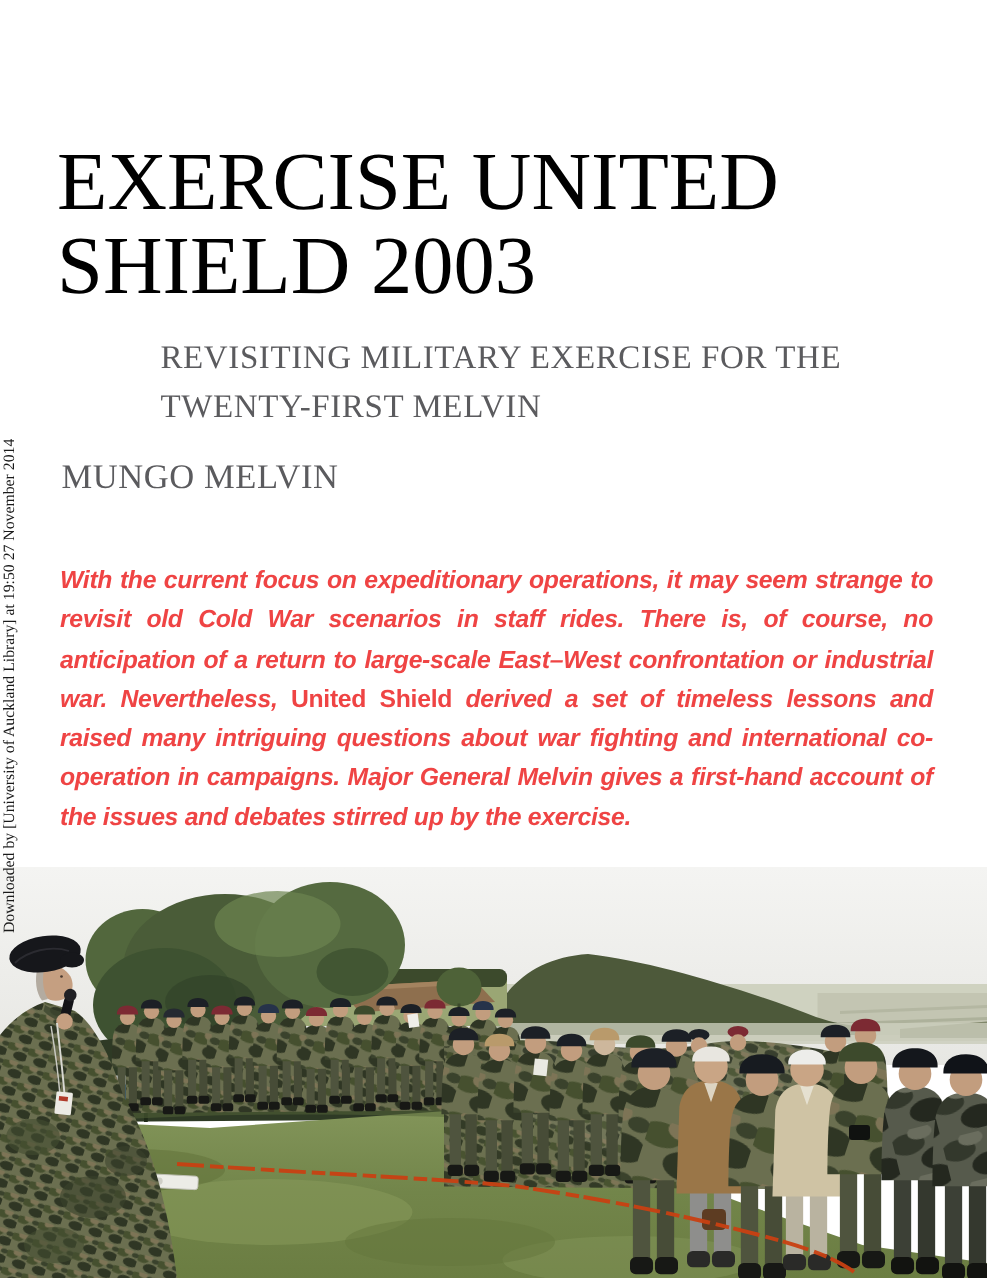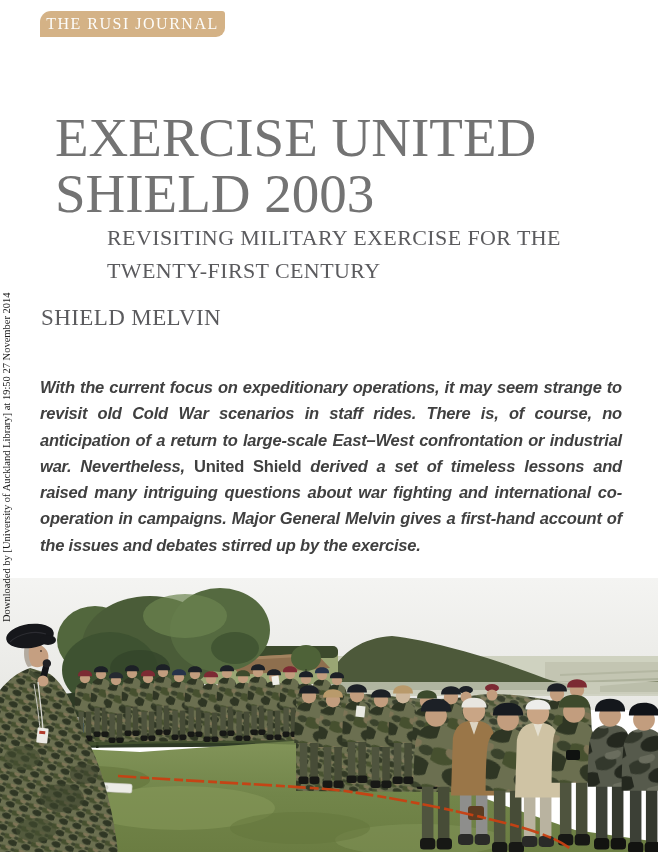--- a/index.html
+++ b/index.html
@@ -10,71 +10,68 @@
   .badge{
     position:absolute;left:40px;top:11px;width:185px;height:26px;
     background:#d4b286;border-radius:11px 3px 9px 0;
     display:flex;align-items:center;justify-content:center;
   }
   .badge span{
     color:#fdfdfb;font-size:16px;letter-spacing:1.5px;font-weight:400;
     font-family:"Liberation Serif",serif;
   }
   .title{
-    position:absolute;left:38px;top:93px;margin:17px;
-    font-size:55px;line-height:56px;font-weight:400;color:#737373;
+    position:absolute;left:38px;top:93px;margin:0;
+    font-size:55px;line-height:56px;font-weight:400;color:#000000;
     letter-spacing:0px;
   }
   .title span{display:block;}
   .subtitle{
     position:absolute;left:107px;top:221px;margin:0;
     font-size:22px;line-height:33px;font-weight:400;color:#5b5b5e;
     letter-spacing:0.4px;
   }
   .subtitle span{display:block;}
   .author{
     position:absolute;left:41px;top:305px;
     font-size:23px;color:#5b5b5e;letter-spacing:0.4px;
   }
   .abstract{
     position:absolute;left:40px;top:374px;width:582px;margin:0;
     font-family:"Liberation Sans",sans-serif;
     font-size:16.5px;line-height:26.3px;letter-spacing:-0.2px;
-    font-weight:bold;color:#404040;text-align:justify;
+    font-weight:bold;color:#ef4444;text-align:justify;
   }
   .abstract .it{font-style:italic;}
   .abstract .up{font-style:normal;}
   .watermark{
     position:absolute;left:1px;top:622px;white-space:nowrap;
     transform:rotate(-90deg);transform-origin:0 0;
     font-size:10.5px;color:#1a1a1a;letter-spacing:0px;z-index:5;
   }
   .photo{position:absolute;left:0;top:578px;width:658px;height:274px;}
   .photo svg{display:block;}
 </style>
 </head>
 <body>
 
 <div class="page">
 
-  <div class="badge">
-    <span>THE RUSI JOURNAL</span>
-  </div>
 
   <h1 class="title">
     <span>EXERCISE UNITED</span>
     <span>SHIELD 2003</span>
   </h1>
 
   <h2 class="subtitle">
     <span>REVISITING MILITARY EXERCISE FOR THE</span>
-    <span>TWENTY-FIRST CENTURY</span>
+    <span>TWENTY-FIRST MELVIN</span>
   </h2>
 
-  <div class="author">SHIELD MELVIN</div>
+  <div class="author">MUNGO MELVIN</div>
 
   <p class="abstract"><span class="it">With the current focus on expeditionary operations, it may seem strange to revisit old Cold War scenarios in staff rides. There is, of course, no anticipation of a return to large-scale East–West confrontation or industrial war. Nevertheless, </span><span class="up">United Shield</span><span class="it"> derived a set of timeless lessons and raised many intriguing questions about war fighting and international co-operation in campaigns. Major General Melvin gives a first-hand account of the issues and debates stirred up by the exercise.</span></p>
 
   <div class="watermark">Downloaded by [University of Auckland Library] at 19:50 27 November 2014</div>
 
   <div class="photo">
     <svg width="658" height="274" viewBox="0 0 658 274" xmlns="http://www.w3.org/2000/svg">
       <defs>
         <linearGradient id="skyGrad" x1="0" y1="0" x2="0" y2="1">
           <stop offset="0" stop-color="#f4f4f2"></stop>

